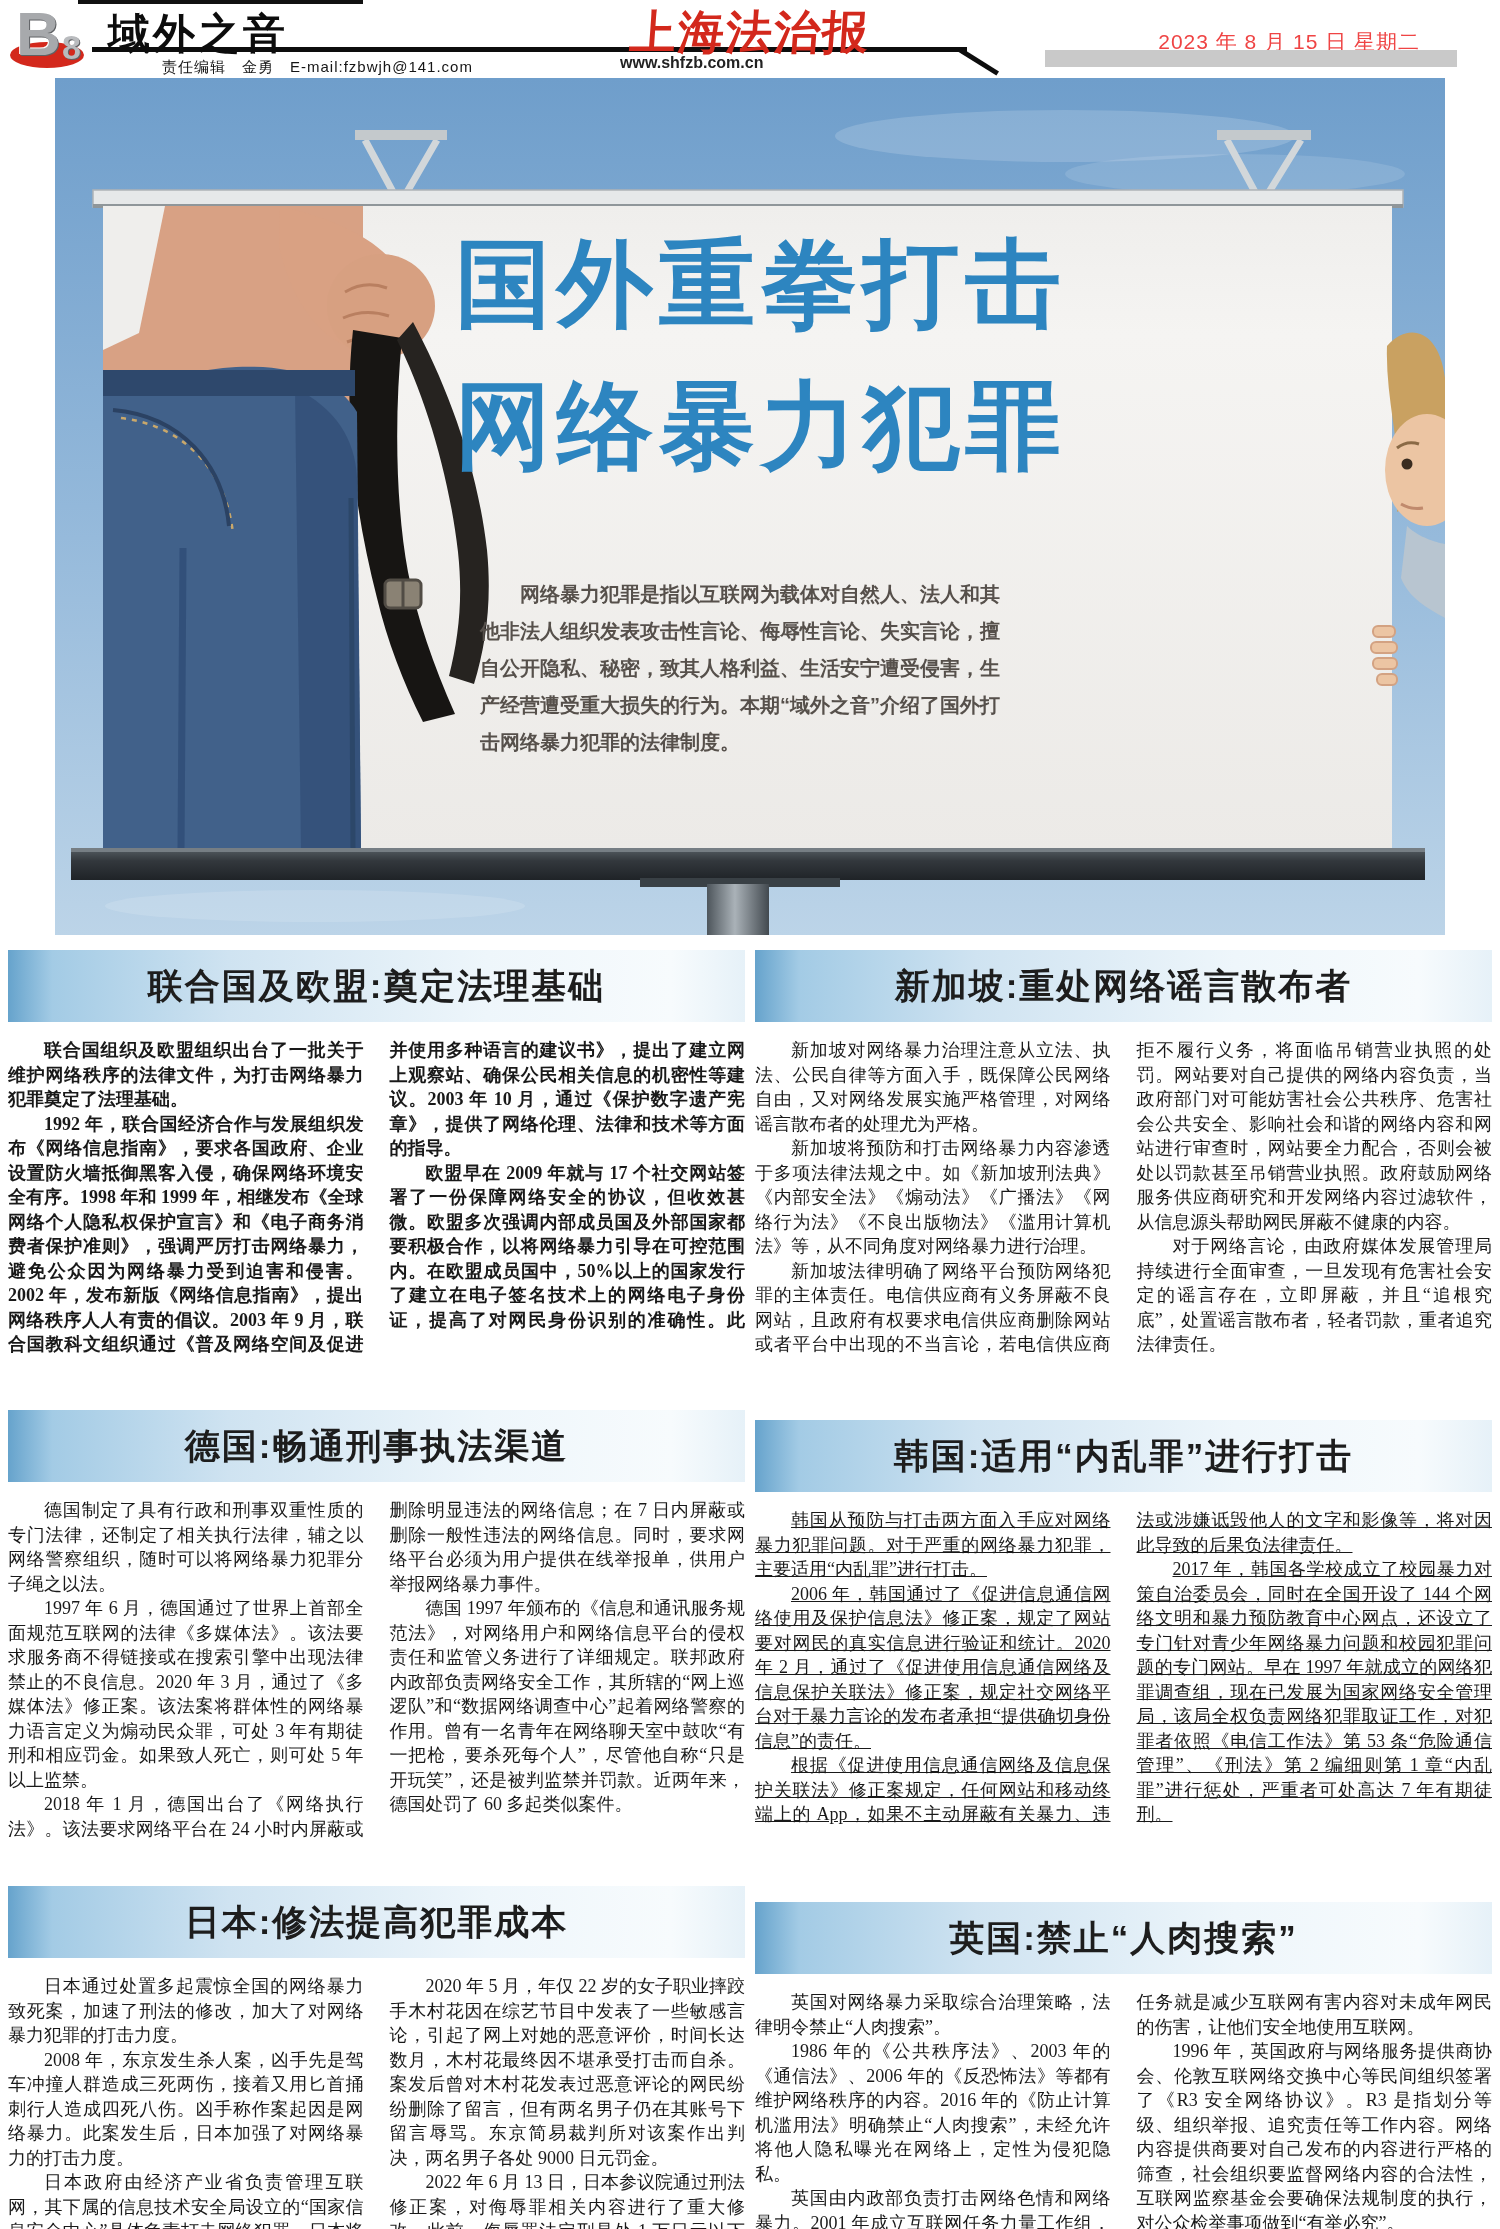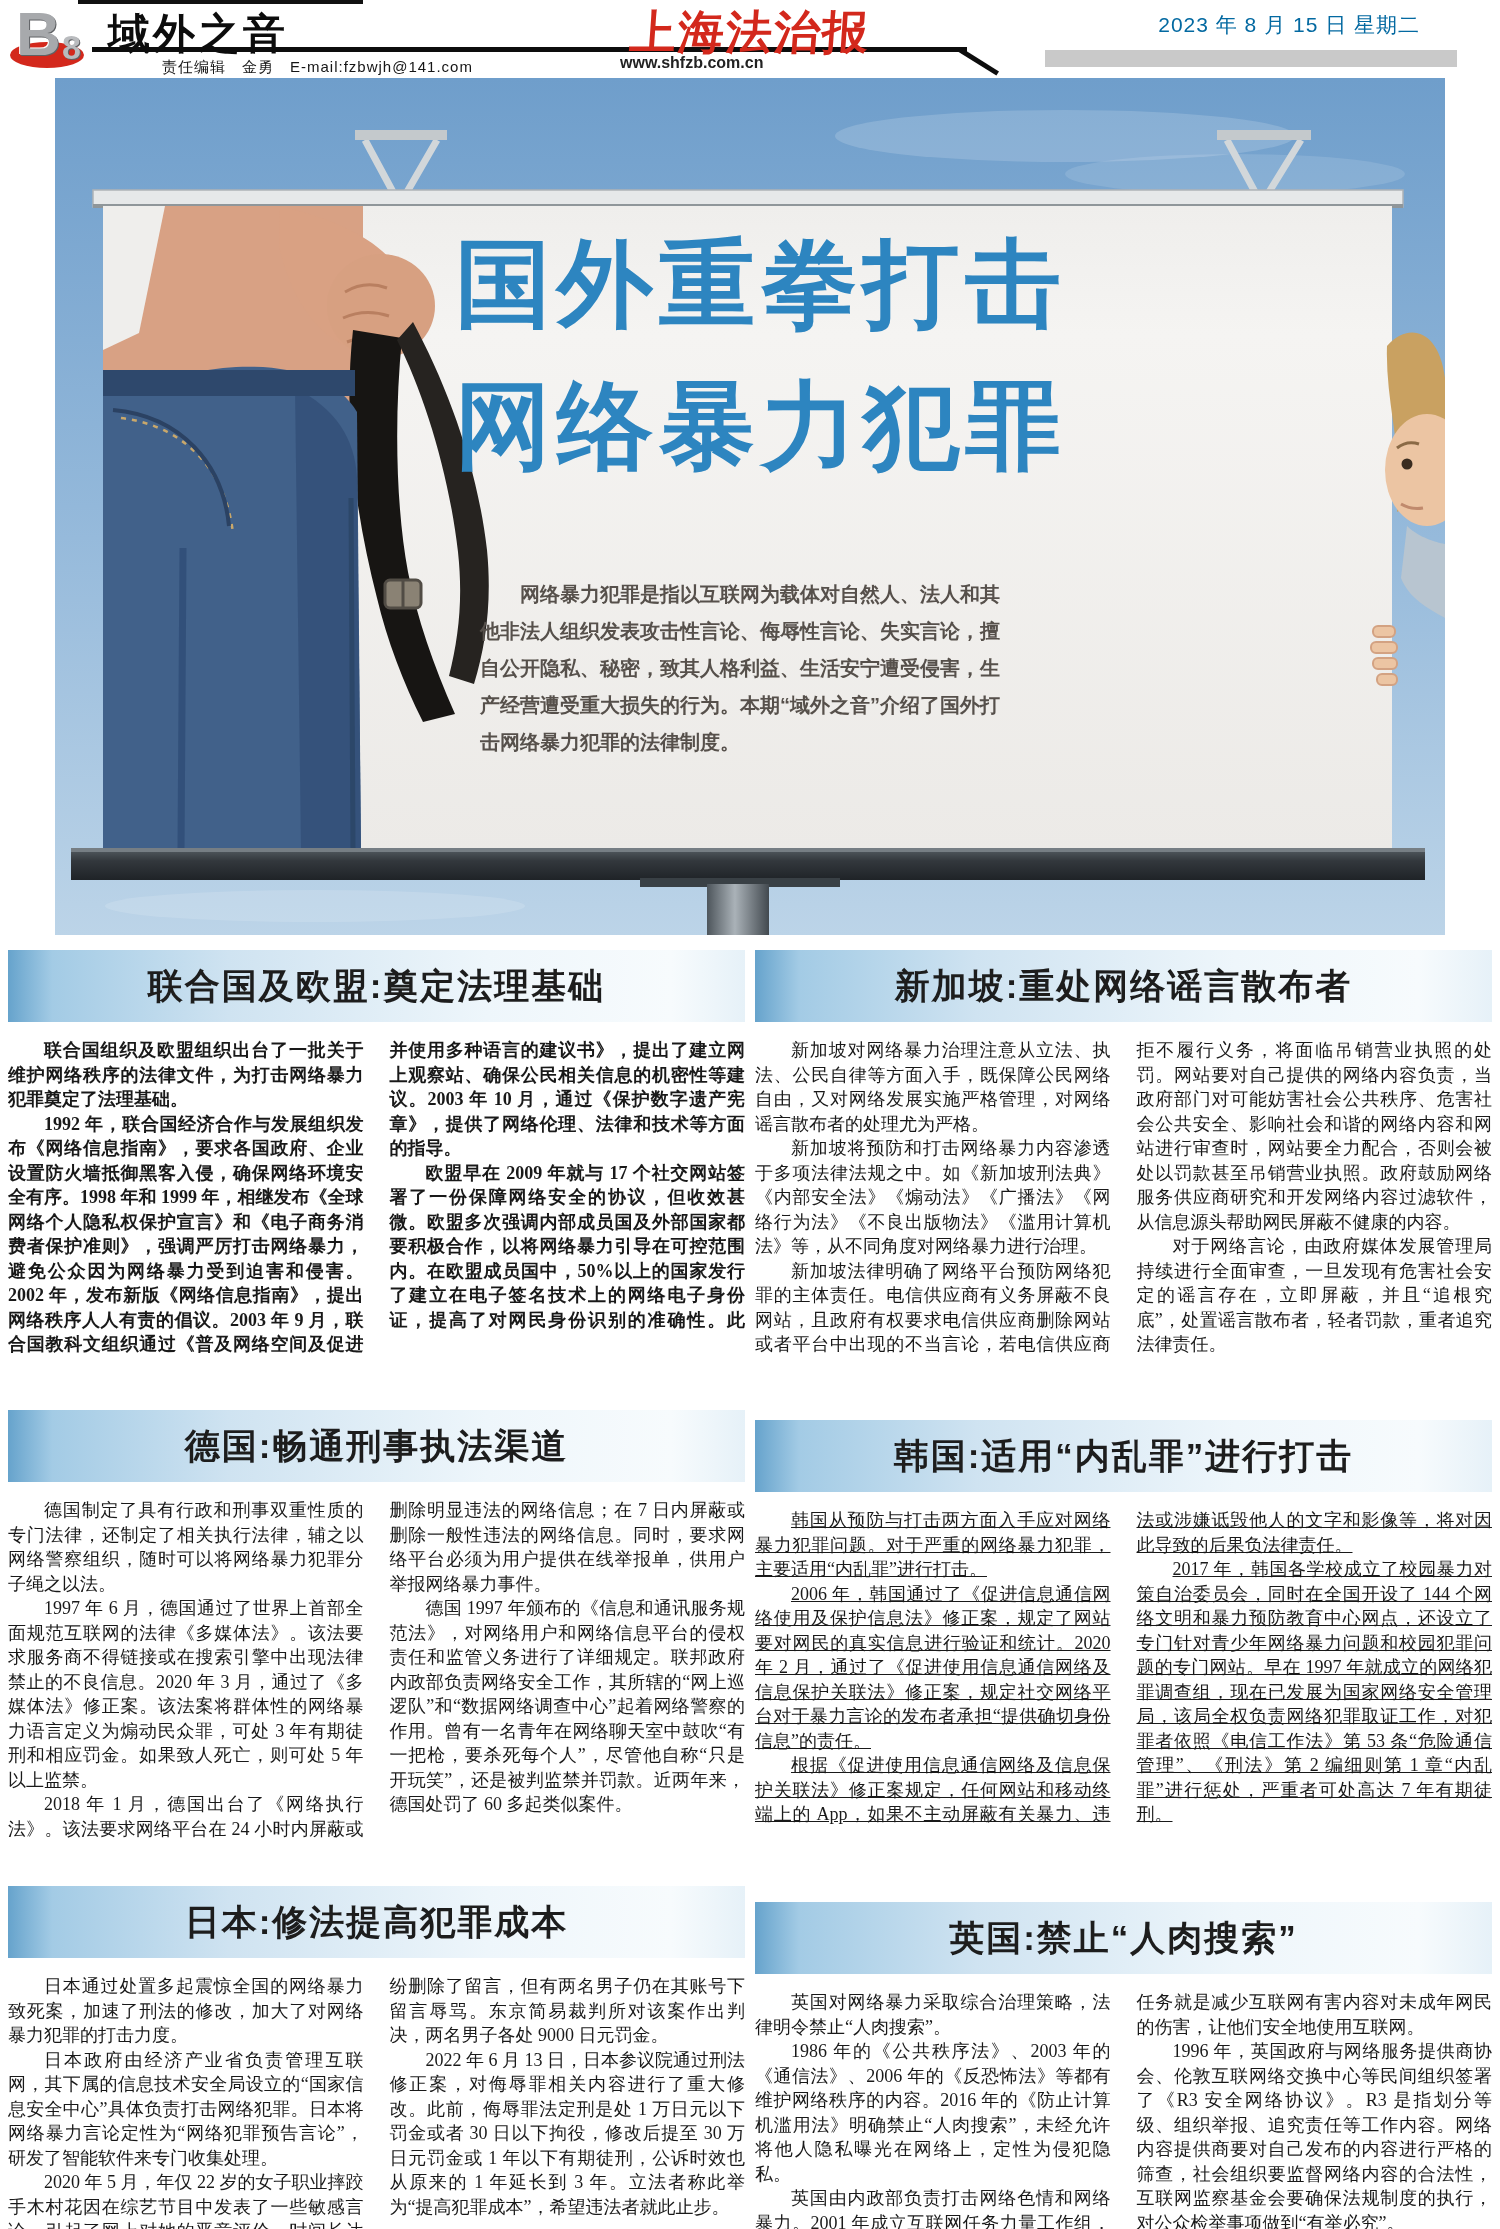--- a/index.html
+++ b/index.html
@@ -16,21 +16,21 @@
           text-shadow:1px 1px 0 #5f6164;}
   .section-name{position:absolute;left:108px;top:6px;font-size:42px;font-weight:900;color:#0c0c0c;letter-spacing:3px;}
   .black-rule{position:absolute;left:92px;top:47px;width:875px;height:5px;background:#0d0d0d;}
   .rule-diag{position:absolute;left:960px;top:47px;width:46px;height:5px;background:#0d0d0d;
              transform:rotate(32deg);transform-origin:left top;}
   .editor-line{position:absolute;left:162px;top:58px;font-size:15px;color:#151515;letter-spacing:1px;}
   .masthead{position:absolute;left:620px;top:2px;width:260px;text-align:center;font-size:46px;
             font-weight:900;color:#d3281c;letter-spacing:2px;transform:skewX(-4deg);}
   .website{position:absolute;left:620px;top:54px;width:260px;font-size:16px;
            font-weight:700;color:#222;}
-  .dateline{position:absolute;right:80px;top:11px;font-size:21px;color:#0369a1;letter-spacing:1px;}
+  .dateline{position:absolute;right:80px;top:28px;font-size:21px;color:#ef4444;letter-spacing:1px;}
   .graybar{position:absolute;left:1045px;top:50px;width:412px;height:17px;background:#c9c9c9;}
   
   .photo{position:absolute;left:55px;top:78px;width:1390px;height:857px;overflow:hidden;}
   .photo svg{position:absolute;left:0;top:0;}
   .photo-title{position:absolute;left:400px;top:158px;width:640px;color:#2d85c0;
                font-weight:700;font-size:96px;letter-spacing:6px;line-height:1;}
   .photo-title .t2{margin-top:46px;}
   .photo-intro{position:absolute;left:425px;top:498px;width:520px;font-size:20px;line-height:37px;
                color:#56504b;text-align:justify;font-weight:700;font-family:"Liberation Sans",sans-serif;}
   .photo-intro p{margin:0;text-indent:2em;}
@@ -192,20 +192,21 @@
       </div>
     </div>
 
     <div class="article">
       <div class="article-bar">
         <span>日本:修法提高犯罪成本</span>
       </div>
       <div class="article-body" style="height:332px;">
         <div>
             <p>日本通过处置多起震惊全国的网络暴力致死案，加速了刑法的修改，加大了对网络暴力犯罪的打击力度。</p>
+            <p>2008 年，东京发生杀人案，凶手先是驾车冲撞人群造成三死两伤，接着又用匕首捅刺行人造成四死八伤。凶手称作案起因是网络暴力。此案发生后，日本加强了对网络暴力的打击力度。</p>
             <p>日本政府由经济产业省负责管理互联网，其下属的信息技术安全局设立的“国家信息安全中心”具体负责打击网络犯罪。日本将网络暴力言论定性为“网络犯罪预告言论”，研发了智能软件来专门收集处理。</p>
             <p>2020 年 5 月，年仅 22 岁的女子职业摔跤手木村花因在综艺节目中发表了一些敏感言论，引起了网上对她的恶意评价，时间长达数月，木村花最终因不堪承受打击而自杀。案发后曾对木村花发表过恶意评论的网民纷纷删除了留言，但有两名男子仍在其账号下留言辱骂。东京简易裁判所对该案作出判决，两名男子各处 9000 日元罚金。</p>
             <p>2022 年 6 月 13 日，日本参议院通过刑法修正案，对侮辱罪相关内容进行了重大修改。此前，侮辱罪法定刑是处 1 万日元以下罚金或者 30 日以下拘役，修改后提至 30 万日元罚金或 1 年以下有期徒刑，公诉时效也从原来的 1 年延长到 3 年。立法者称此举为“提高犯罪成本”，希望违法者就此止步。</p>
           </div>
       </div>
     </div>
 
   </div>
 
   <div class="half right">

